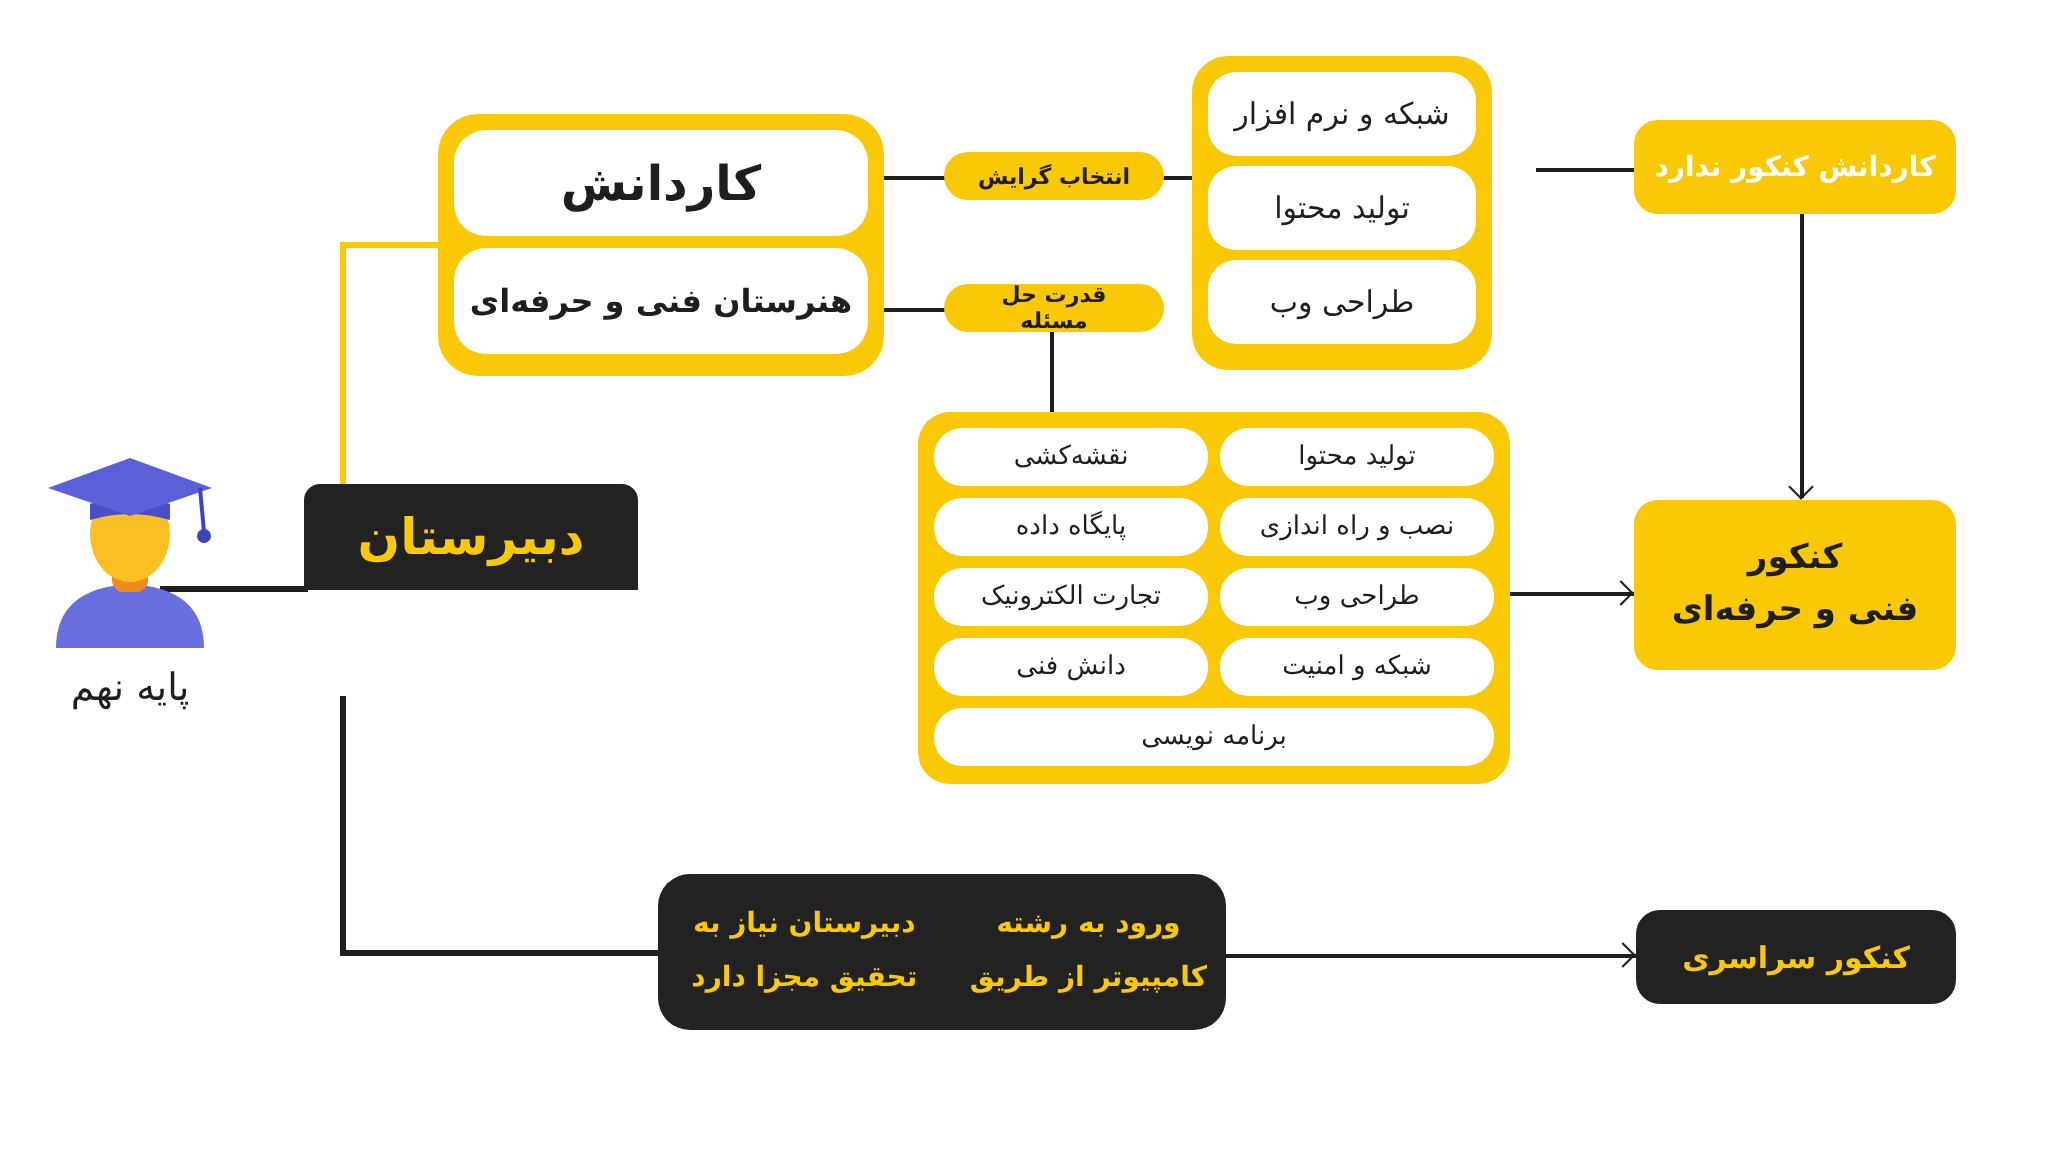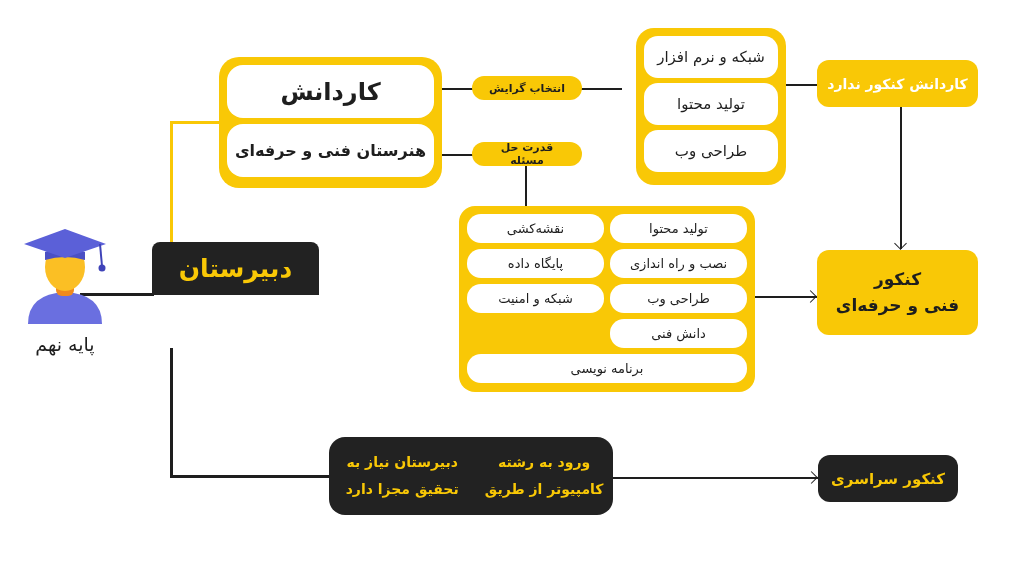--- a/index.html
+++ b/index.html
@@ -23,33 +23,33 @@
     
     #kd-group { left: 219px; top: 57px; width: 223px; height: 131px; background: #f9c806; border-radius: 20px; padding: 8px; }
     .kd-pill { background: #fff; border-radius: 16px; height: 53px; font-weight: bold; color: #1e1e1e; }
     #kd-top { font-size: 24px; margin-bottom: 6px; }
     #kd-bottom { font-size: 16px; }
 
     
     .tag { background: #f9c806; border-radius: 14px; height: 24px; font-size: 11px; font-weight: bold; color: #1e1e1e; padding: 0 12px; }
 
     
-    #branch-group { left: 636px; top: 28px; width: 150px; height: 157px; background: #f9c806; border-radius: 18px; padding: 8px; }
+    #branch-group { left: 596px; top: 28px; width: 150px; height: 157px; background: #f9c806; border-radius: 18px; padding: 8px; }
     .br-pill { background: #fff; border-radius: 14px; height: 42px; font-size: 15px; color: #1e1e1e; margin-bottom: 5px; }
 
     
     #skills-group { left: 459px; top: 206px; width: 296px; height: 186px; background: #f9c806; border-radius: 16px; padding: 8px; display: grid; grid-template-columns: 1fr 1fr; grid-auto-rows: 29px; gap: 6px; }
     .sk-pill { background: #fff; border-radius: 14px; font-size: 13px; color: #1e1e1e; }
     .sk-full { grid-column: 1 / span 2; }
 
     
     #no-konkur { left: 817px; top: 60px; width: 161px; height: 47px; background: #f9c806; border-radius: 12px; color: #ffffff; font-size: 14px; font-weight: bold; }
     #konkur-fani { left: 817px; top: 250px; width: 161px; height: 85px; background: #f9c806; border-radius: 12px; color: #1e1e1e; font-size: 17px; font-weight: bold; flex-direction: column; line-height: 1.5; }
     #note-box { left: 329px; top: 437px; width: 284px; height: 78px; background: #222222; border-radius: 16px; color: #f9c806; font-size: 14px; font-weight: bold; flex-direction: row; line-height: 1.9; }
-    #konkur-sarasari { left: 818px; top: 455px; width: 140px; height: 47px; background: #222222; border-radius: 12px; color: #f9c806; font-size: 15px; font-weight: bold; }
+    #konkur-sarasari { left: 818px; top: 455px; width: 160px; height: 47px; background: #222222; border-radius: 12px; color: #f9c806; font-size: 15px; font-weight: bold; }
 
     .arrow-head { position: absolute; width: 9px; height: 9px; border-right: 1.5px solid #1e1e1e; border-bottom: 1.5px solid #1e1e1e; }
   </style>
 </head>
 <body>
 
 <div class="line" style="left:80px; top:293px; width:74px; height:3px;"></div>
 
 <div class="yline" style="left:170px; top:121px; width:3px; height:122px;"></div>
 <div class="yline" style="left:170px; top:121px; width:52px; height:3px;"></div>
@@ -111,20 +111,21 @@
   <div class="br-pill center rtl">تولید محتوا</div>
   <div class="br-pill center rtl" style="margin-bottom:0;">طراحی وب</div>
 </div>
 
 <div id="skills-group" class="abs rtl">
   <div class="sk-pill center">تولید محتوا</div>
   <div class="sk-pill center">نقشه‌کشی</div>
   <div class="sk-pill center">نصب و راه اندازی</div>
   <div class="sk-pill center">پایگاه داده</div>
   <div class="sk-pill center">طراحی وب</div>
+  <div class="sk-pill center">تجارت الکترونیک</div>
   <div class="sk-pill center">شبکه و امنیت</div>
   <div class="sk-pill center">دانش فنی</div>
   <div class="sk-pill sk-full center">برنامه نویسی</div>
 </div>
 
 <div id="no-konkur" class="abs center rtl">کاردانش کنکور ندارد</div>
 <div id="konkur-fani" class="abs center rtl">
   <span>کنکور</span>
   <span>فنی و حرفه‌ای</span>
 </div>

